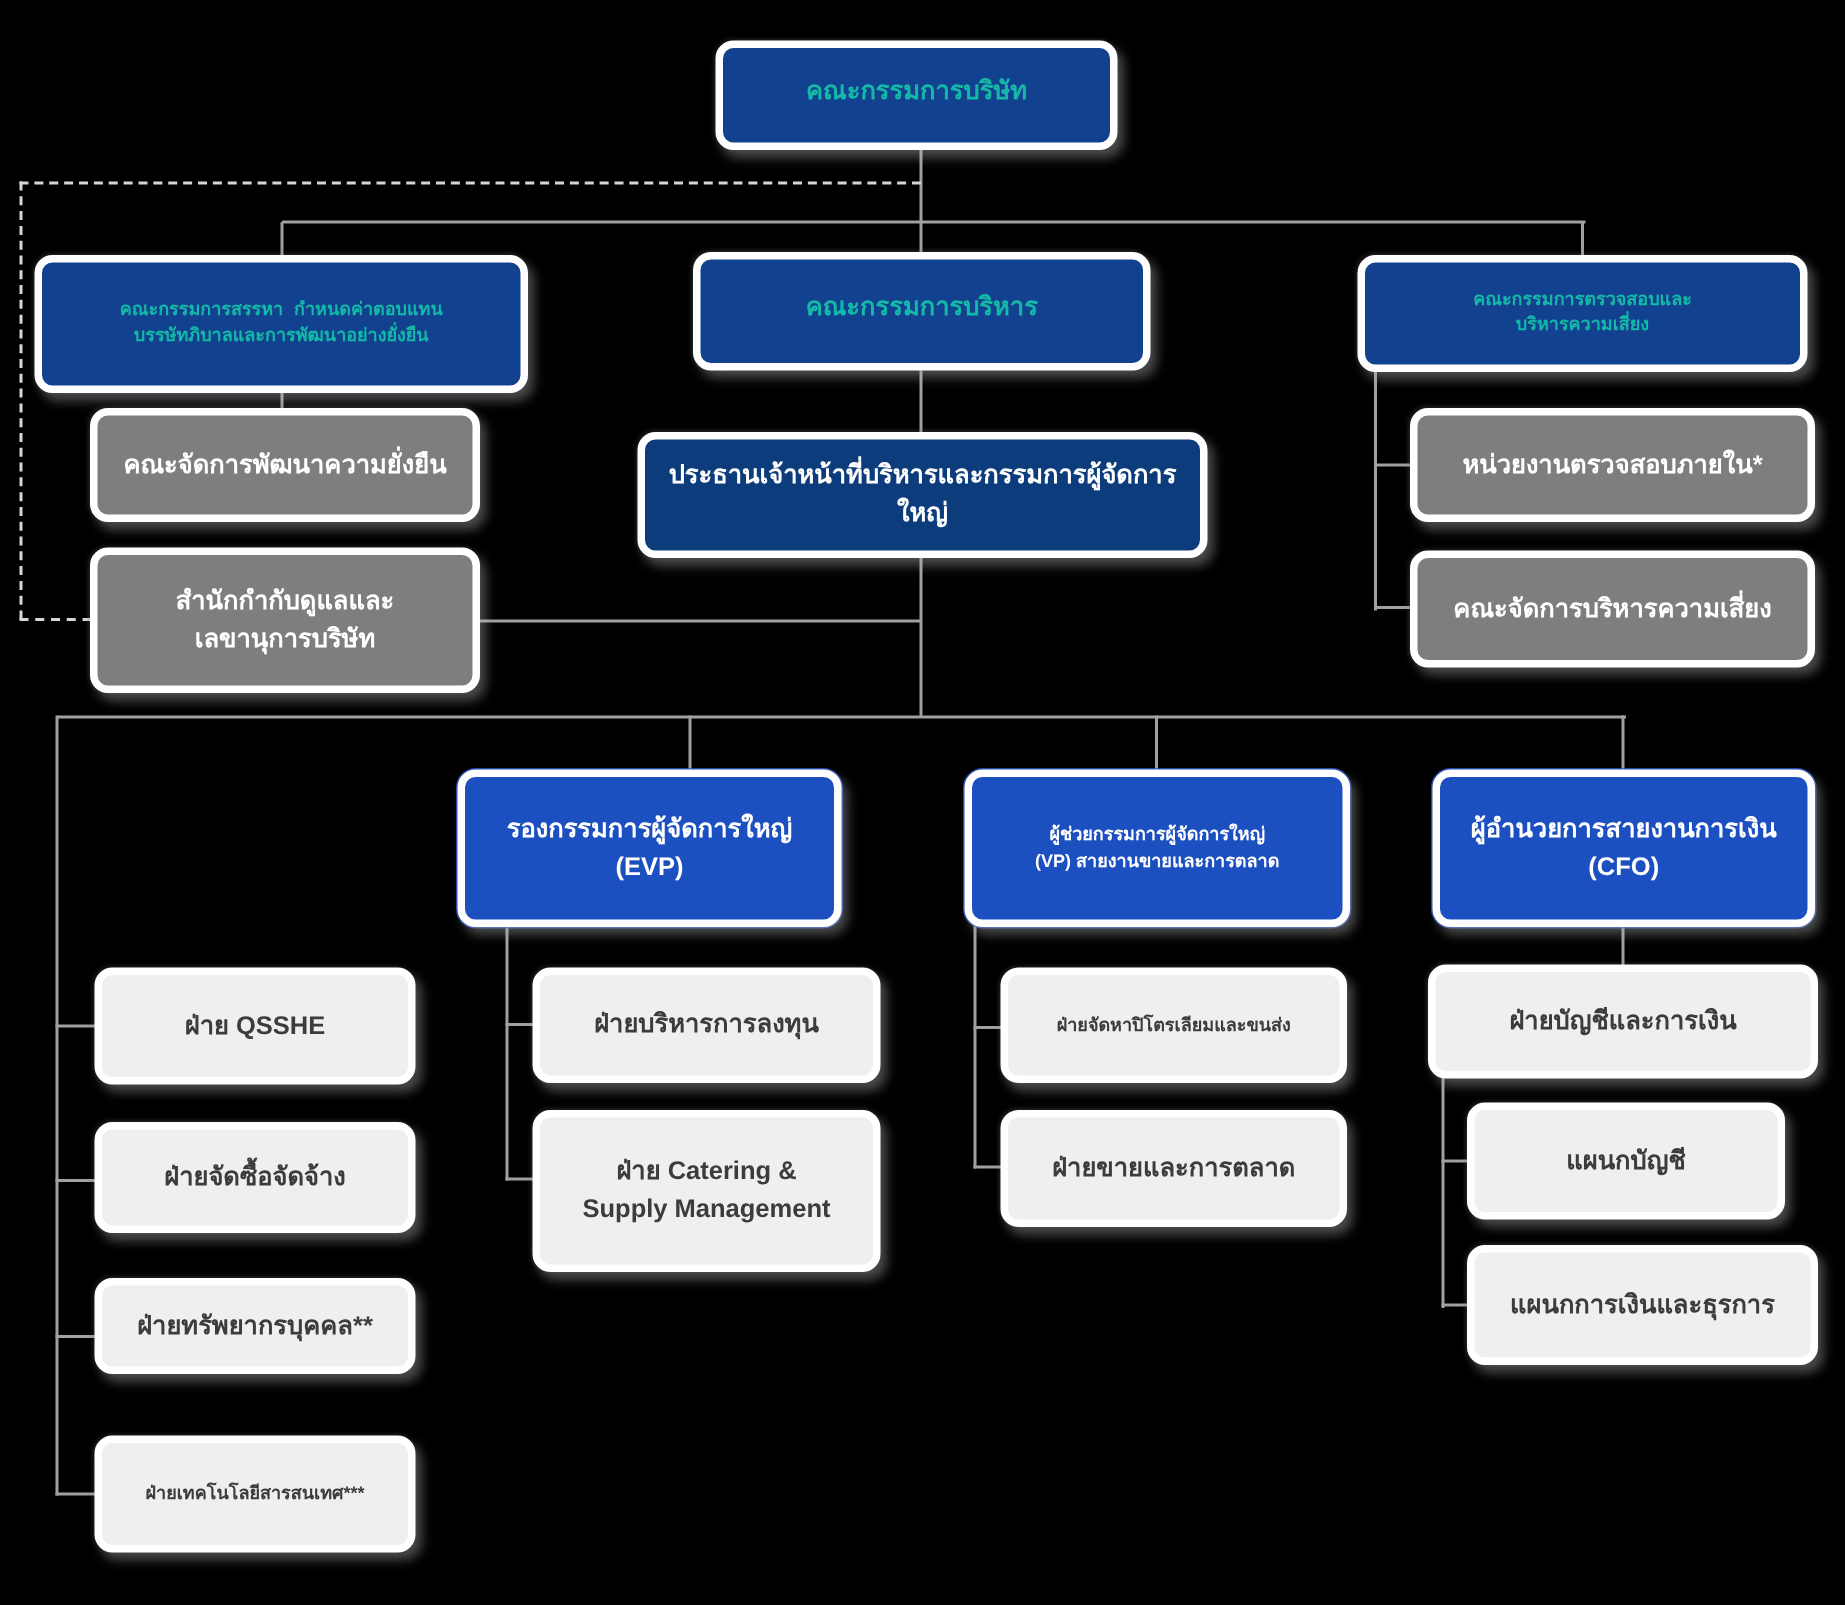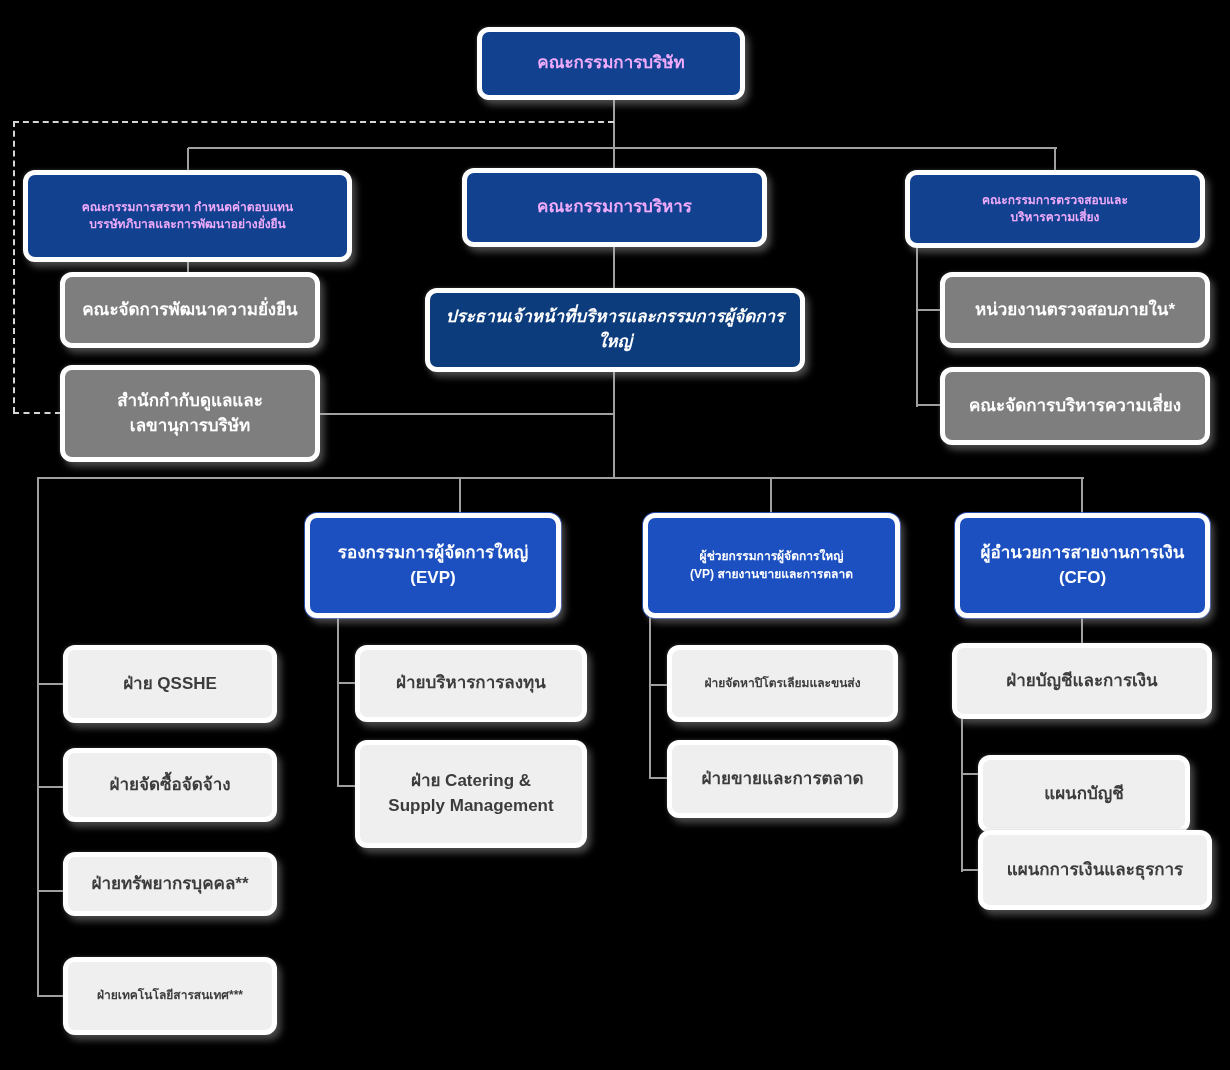--- a/index.html
+++ b/index.html
@@ -9,22 +9,22 @@
   }
   .node{
     position:absolute;box-sizing:border-box;
     border:5px solid #fff;border-radius:12px;
     display:flex;flex-direction:column;align-items:center;justify-content:center;
     text-align:center;font-weight:bold;font-size:17px;line-height:1.45;
     padding:4px 10px;
     box-shadow:4px 5px 7px rgba(185,185,185,0.40), -1px -1px 3px rgba(120,120,120,0.25);
   }
   .node span{display:block;}
-  .blue  {background:var(--c-blue,#12418F);color:#f0abfc;}
-  .ceo   {background:var(--c-ceo,#0D3C7C);color:#fff;font-style:italic;}
+  .blue  {background:var(--c-blue,#12418F);color:#14b8a6;font-family:Liberation Mono, monospace;}
+  .ceo   {background:var(--c-ceo,#0D3C7C);color:#fff;}
   .bright{background:var(--c-bright,#1C50C0);color:#fff;box-shadow:4px 5px 7px rgba(185,185,185,0.40),0 0 0 1px rgba(45,90,210,0.8);}
   .gray  {background:var(--c-gray,#7E7E7E);color:#fff;}
   .light {background:var(--c-light,#EFEFEF);color:#3C3C3C;}
   .fs16{font-size:12px;}
   .line{position:absolute;background:var(--c-line,#A0A0A0);}
   .dash-h{position:absolute;height:0;border-top:2px dashed var(--c-dash,#D6D6D6);}
   .dash-v{position:absolute;width:0;border-left:2px dashed var(--c-dash,#D6D6D6);}
 </style>
 </head>
 <body>
@@ -150,21 +150,21 @@
   </div>
 
   <div class="node light" style="left:667px;top:740px;width:231px;height:78px">
     <span>ฝ่ายขายและการตลาด</span>
   </div>
 
   <div class="node light" style="left:952px;top:643px;width:260px;height:76px">
     <span>ฝ่ายบัญชีและการเงิน</span>
   </div>
 
-  <div class="node light" style="left:978px;top:755px;width:212px;height:78px">
+  <div class="node light" style="left:978px;top:735px;width:212px;height:78px">
     <span>แผนกบัญชี</span>
   </div>
 
   <div class="node light" style="left:978px;top:830px;width:234px;height:80px">
     <span>แผนกการเงินและธุรการ</span>
   </div>
 
 </div>
 
 </body></html>

